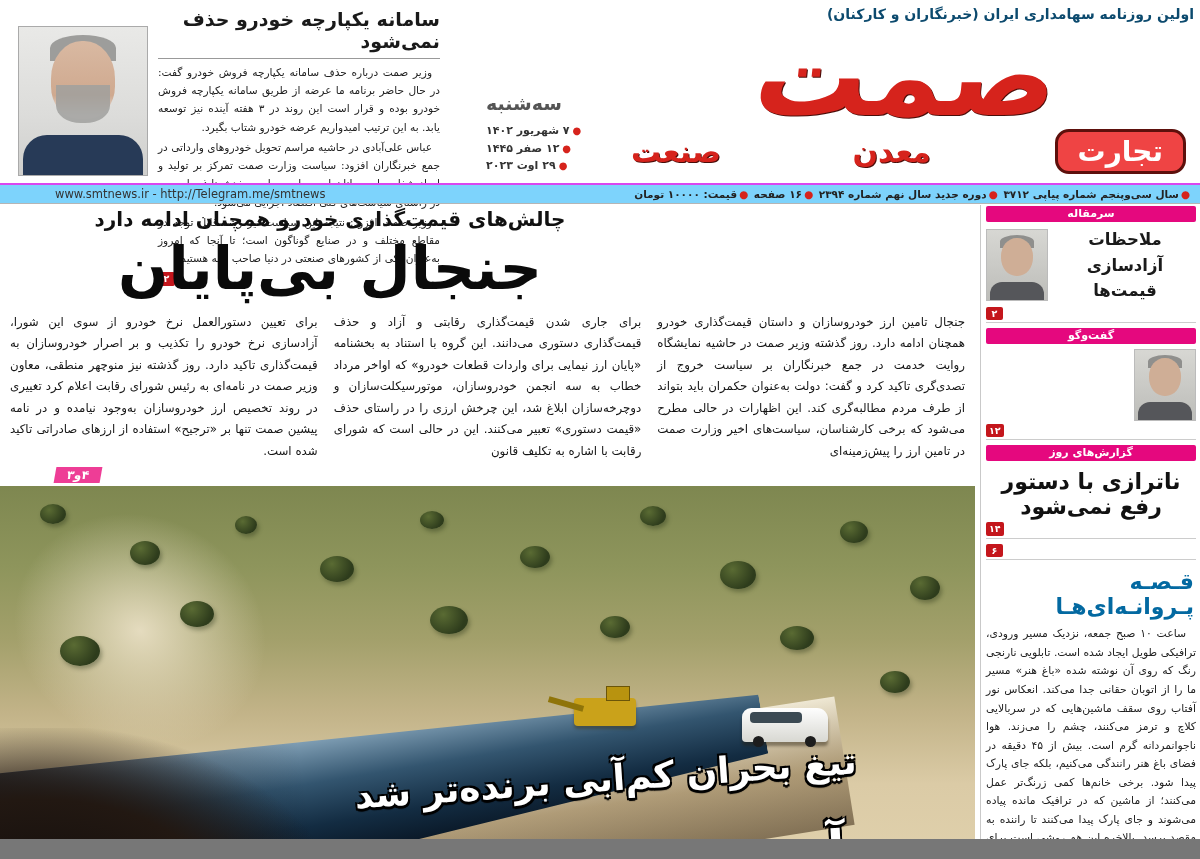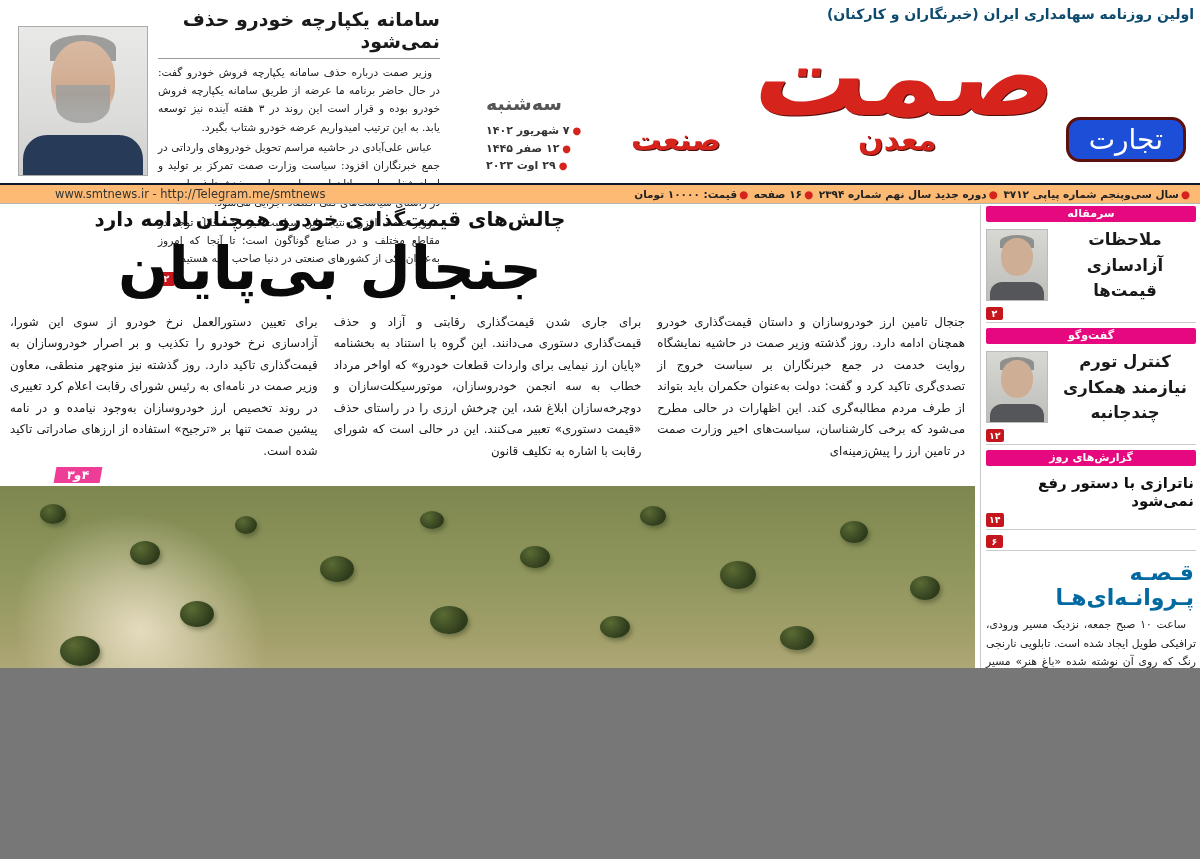--- a/index.html
+++ b/index.html
@@ -1,29 +1,29 @@
 <!DOCTYPE html>
 <html lang="fa" dir="rtl"><head>
 <meta charset="utf-8">
 <style>
   html,body{margin:0;padding:0;background:#777;}
-  .page{position:relative;width:1200px;height:668px;background:#fff;margin:0 auto;
+  .page{position:relative;width:1200px;height:839px;background:#fff;margin:0 auto;
         direction:rtl;font-family:"DejaVu Sans",sans-serif;overflow:hidden;color:#111;}
   
   .masthead{position:absolute;top:0;left:auto;right:0;width:585px;height:182px;}
   .slogan{margin:6px 6px 0 6px;text-align:right;font-size:14px;font-weight:900;color:#0c4a6e;}
   .logo-big{position:absolute;top:18px;right:2px;left:0;text-align:center;
             font-size:112px;font-weight:900;color:#d6231c;line-height:1.05;
             transform:skewX(-6deg);text-shadow:1px 1px 0 #4a0d09;letter-spacing:-4px;}
-  .logo-band{position:absolute;bottom:20px;left:8px;right:14px;display:flex;direction:ltr;
+  .logo-band{position:absolute;bottom:8px;left:8px;right:14px;display:flex;direction:ltr;
              justify-content:space-between;align-items:center;}
   .logo-word{background:#fff;padding:0 8px;font-size:30px;font-weight:900;color:#d6231c;
              text-shadow:1px 1px 0 #4a0d09;}
-  .logo-tab{background:#1d4ed8;color:#fff;border:3px solid #5d100c;border-radius:14px;
-            padding:3px 20px;font-size:28px;font-weight:400;}
+  .logo-tab{background:#ef4444;color:#fff;border:3px solid #5d100c;border-radius:14px;
+            padding:3px 20px;font-size:28px;font-weight:700;}
   .dateblock{position:absolute;top:92px;right:582px;width:132px;text-align:left;}
   .weekday{font-size:19px;font-weight:900;color:#555;text-align:left;margin-bottom:8px;}
   .dline{font-size:11px;font-weight:bold;color:#333;line-height:1.6;white-space:nowrap;text-align:left;}
   .dline .dot{color:#d6231c;font-size:10px;margin-left:3px;}
   
   .top-article{position:absolute;top:6px;right:760px;left:18px;height:172px;display:flex;gap:10px;}
   .ta-text{flex:1;min-width:0;}
   .ta-head{font-size:19px;font-weight:900;color:#1a1a1a;padding:2px 0 6px;border-bottom:1px solid #999;margin-bottom:4px;}
   .ta-body{font-size:10.6px;line-height:1.72;text-align:justify;color:#222;}
   .ta-body p{margin:0 0 2px;text-indent:8px;}
@@ -31,22 +31,22 @@
                background:linear-gradient(180deg,#e9e9e7 0%,#dcdcda 60%,#cfcfcd 100%);overflow:hidden;flex:0 0 auto;}
   .portrait-lg .head{position:absolute;left:50%;top:14px;transform:translateX(-50%);width:64px;height:78px;
                border-radius:48% 48% 42% 42%;background:linear-gradient(180deg,#d9b9a2 0%,#cfa98f 70%,#e6e4e2 95%);}
   .portrait-lg .hair{position:absolute;left:50%;top:8px;transform:translateX(-50%);width:66px;height:26px;
                border-radius:50% 50% 0 0;background:#9d9d9b;}
   .portrait-lg .beard{position:absolute;left:50%;top:58px;transform:translateX(-50%);width:54px;height:38px;
                border-radius:0 0 46% 46%;background:rgba(160,160,158,.85);}
   .portrait-lg .torso{position:absolute;left:50%;bottom:-6px;transform:translateX(-50%);width:120px;height:46px;
                border-radius:24px 24px 0 0;background:#273a57;}
   
-  .infobar{position:absolute;top:183px;left:0;right:0;height:18px;border-top:2px solid #0f172a;
-           border-bottom:1px solid #b5b5b5;display:flex;direction:ltr;align-items:center;background:#fdba74;}
+  .infobar{position:absolute;top:183px;left:0;right:0;height:18px;border-top:2px solid #d946ef;
+           border-bottom:1px solid #b5b5b5;display:flex;direction:ltr;align-items:center;background:#7dd3fc;}
   .urls{margin-left:55px;font-size:11.5px;color:#333;direction:ltr;font-family:"DejaVu Sans",sans-serif;}
   .issue{margin-left:auto;margin-right:8px;direction:rtl;font-size:10.5px;font-weight:bold;color:#222;white-space:nowrap;}
   .issue .dot{color:#d6231c;margin:0 2px;}
   
   .vline{position:absolute;top:205px;bottom:0;right:219px;width:1px;background:#c9c9c9;}
   
   .sidebar{position:absolute;top:206px;right:4px;width:210px;bottom:0;}
   .sec-header{background:#e5087e;color:#fff;text-align:center;font-size:11px;font-weight:bold;
               height:16px;line-height:16px;border-radius:2px;margin-bottom:5px;}
   .side-item{display:flex;gap:6px;align-items:center;}
@@ -55,21 +55,21 @@
                background:linear-gradient(180deg,#d7d7d3,#bdbdb9);}
   .portrait-sm .head{position:absolute;left:50%;top:8px;transform:translateX(-50%);width:32px;height:38px;
                border-radius:48%;background:#cfae96;}
   .portrait-sm .hair{position:absolute;left:50%;top:5px;transform:translateX(-50%);width:34px;height:13px;
                border-radius:50% 50% 0 0;background:#8f8f8d;}
   .portrait-sm .torso{position:absolute;left:50%;bottom:-4px;transform:translateX(-50%);width:54px;height:22px;
                border-radius:12px 12px 0 0;background:#55565a;}
   .sfoot{display:flex;justify-content:flex-end;border-bottom:1px solid #ccc;padding-bottom:2px;margin:3px 0 5px;}
   .rbadge{display:inline-block;min-width:11px;background:#c4161c;color:#fff;font-size:9.5px;font-weight:bold;
           text-align:center;padding:1px 3px;border-radius:2px;line-height:1.2;}
-  .rep-title{font-size:15px;font-weight:900;text-align:right;padding:3px 2px 0;color:#111;}
+  .rep-title{font-size:22px;font-weight:900;text-align:center;padding:3px 2px 0;color:#111;}
   .bf-title{font-size:22px;font-weight:900;text-align:right;padding:4px 2px 6px;color:#0369a1;}
   .bf-body{font-size:10.8px;line-height:1.72;text-align:justify;color:#222;}
   .bf-body p{margin:0 0 3px;text-indent:10px;}
   
   .main-col{position:absolute;top:205px;right:225px;width:975px;left:0;}
   .kicker-wrap{width:660px;margin-left:0;margin-right:auto;direction:rtl;}
   .kicker-wrap{margin:0 auto 0 12px;}
   .kicker{text-align:center;font-size:20px;font-weight:900;color:#111;padding:2px 0 8px;}
   .headline{text-align:center;font-size:59px;font-weight:700;color:#0a0a0a;line-height:1.0;letter-spacing:-2px;}
   .lead{display:flex;gap:16px;direction:rtl;padding:14px 10px 0;font-size:11.8px;line-height:1.82;
@@ -221,24 +221,20 @@
         <div class="head"></div>
         <div class="torso"></div>
       </div>
     </div>
     <div class="sfoot">
       <span class="rbadge">۲</span>
     </div>
 
     <div class="sec-header">گفت‌وگو</div>
     <div class="side-item">
-      <div class="side-title">
-        <div>کنترل تورم</div>
-        <div>نیازمند همکاری چندجانبه</div>
-      </div>
       <div class="portrait-sm">
         <div class="hair"></div>
         <div class="head"></div>
         <div class="torso"></div>
       </div>
     </div>
     <div class="sfoot">
       <span class="rbadge">۱۲</span>
     </div>
 

